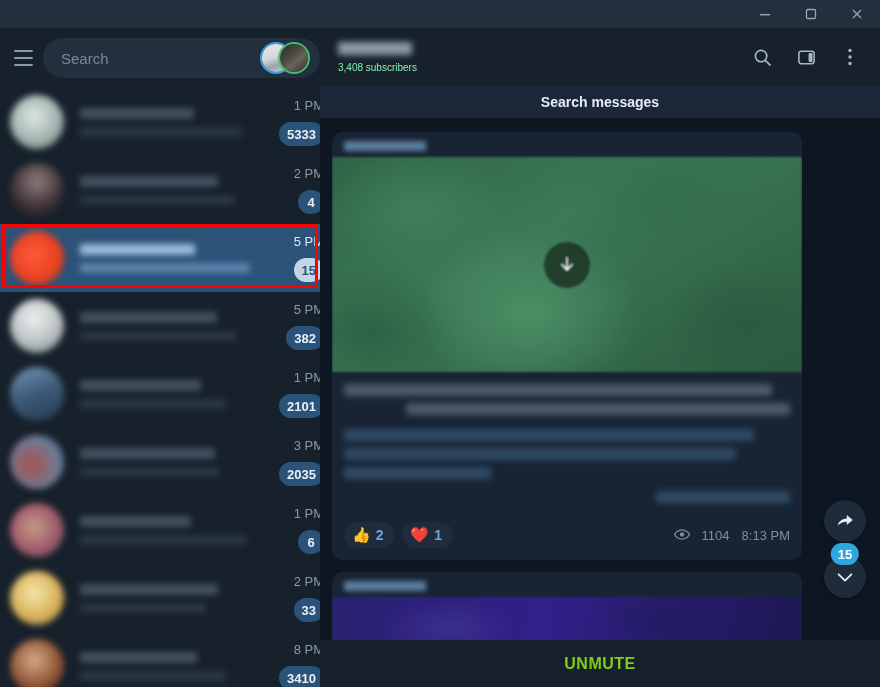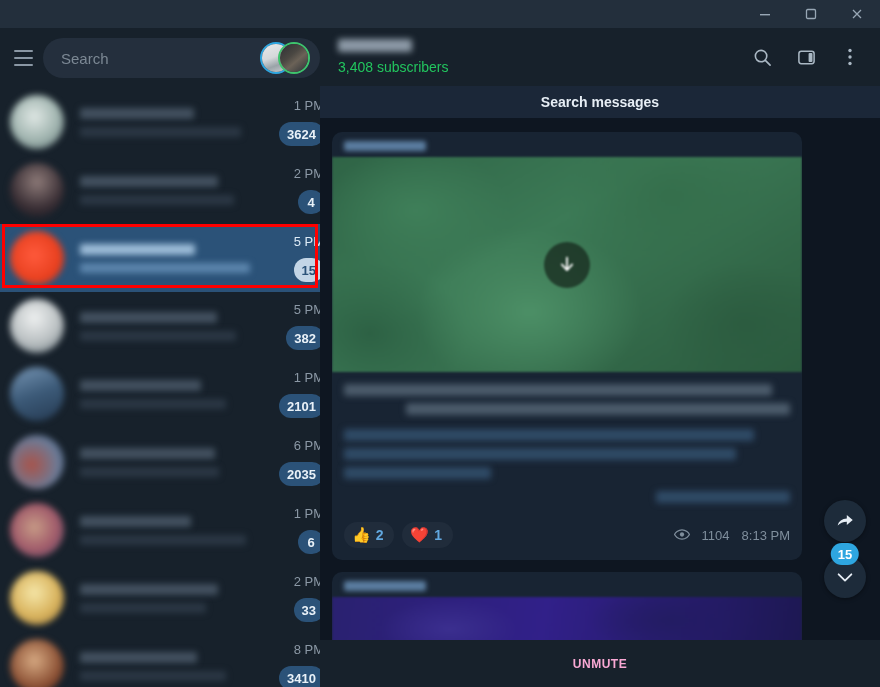--- a/index.html
+++ b/index.html
@@ -105,21 +105,21 @@
   
   .chat { flex: 1 1 auto; display: flex; flex-direction: column;
     background: #0e1621; min-width: 0; position: relative; }
   .chat-header {
     height: 58px; flex: 0 0 58px; background: #17212b;
     display: flex; align-items: center; padding: 0 10px 0 18px; gap: 4px;
   }
   .ch-titles { flex: 1 1 auto; min-width: 0; }
   .ch-name { height: 13px; width: 74px; filter: blur(3px); background: #8c99a6;
     border-radius: 2px; margin-bottom: 7px; }
-  .ch-sub { font-size: 14px; color: #22c55e; }
+  .ch-sub { font-size: 10px; color: #86efac; }
   .hdr-btn { width: 40px; height: 40px; border-radius: 50%;
     display: flex; align-items: center; justify-content: center; color: #aab8c4; }
 
   .unread-bar {
     height: 32px; flex: 0 0 32px; background: #1b2738;
     display: flex; align-items: center; justify-content: center;
     color: #e7eef5; font-size: 14px; font-weight: bold;
   }
 
   .msgs { flex: 1 1 auto; position: relative; overflow: hidden;
@@ -189,21 +189,21 @@
   .fbadge {
     position: absolute; top: -13px; left: 50%; transform: translateX(-50%);
     min-width: 28px; height: 22px; border-radius: 11px; background: #2ea6e0;
     color: #fff; font-size: 13px; font-weight: bold;
     display: flex; align-items: center; justify-content: center; padding: 0 7px;
   }
 
   .unmute {
     height: 47px; flex: 0 0 47px; background: #17212b;
     display: flex; align-items: center; justify-content: center;
-    color: #f9a8d4; font-size: 12px; font-weight: bold; letter-spacing: .5px;
+    color: #84cc16; font-size: 16px; font-weight: bold; letter-spacing: .5px;
   }
 </style>
 </head>
 <body>
 
 <div class="app">
 
   <div class="titlebar">
     <div class="win-btn">
       <svg width="12" height="12" viewBox="0 0 12 12">
@@ -248,21 +248,21 @@
       <div class="chatlist">
 
         <div class="chat-row">
           <div class="avatar" style="background:radial-gradient(circle at 45% 40%,#dfe7e4,#9fb3ae 55%,#5d6f72);"></div>
           <div class="chat-mid">
             <div class="blur-line" style="width:62%"></div>
             <div class="blur-line dim" style="width:88%"></div>
           </div>
           <div class="chat-right">
             <span class="chat-time">1 PM</span>
-            <span class="badge">3624</span>
+            <span class="badge">5333</span>
           </div>
         </div>
 
         <div class="chat-row">
           <div class="avatar" style="background:radial-gradient(circle at 50% 35%,#8d7a78,#3a2f35 60%,#16161f);"></div>
           <div class="chat-mid">
             <div class="blur-line" style="width:70%"></div>
             <div class="blur-line dim" style="width:78%"></div>
           </div>
           <div class="chat-right">
@@ -307,21 +307,21 @@
           </div>
         </div>
 
         <div class="chat-row">
           <div class="avatar" style="background:radial-gradient(circle at 40% 55%,#a8534a,#6d7b96 60%,#3a5a7d);"></div>
           <div class="chat-mid">
             <div class="blur-line" style="width:74%"></div>
             <div class="blur-line dim" style="width:76%"></div>
           </div>
           <div class="chat-right">
-            <span class="chat-time">6 PM</span>
+            <span class="chat-time">3 PM</span>
             <span class="badge">2035</span>
           </div>
         </div>
 
         <div class="chat-row">
           <div class="avatar" style="background:radial-gradient(circle at 45% 45%,#c79b86,#a05a6a 55%,#4c4a68);"></div>
           <div class="chat-mid">
             <div class="blur-line" style="width:56%"></div>
             <div class="blur-line dim" style="width:84%"></div>
           </div>

